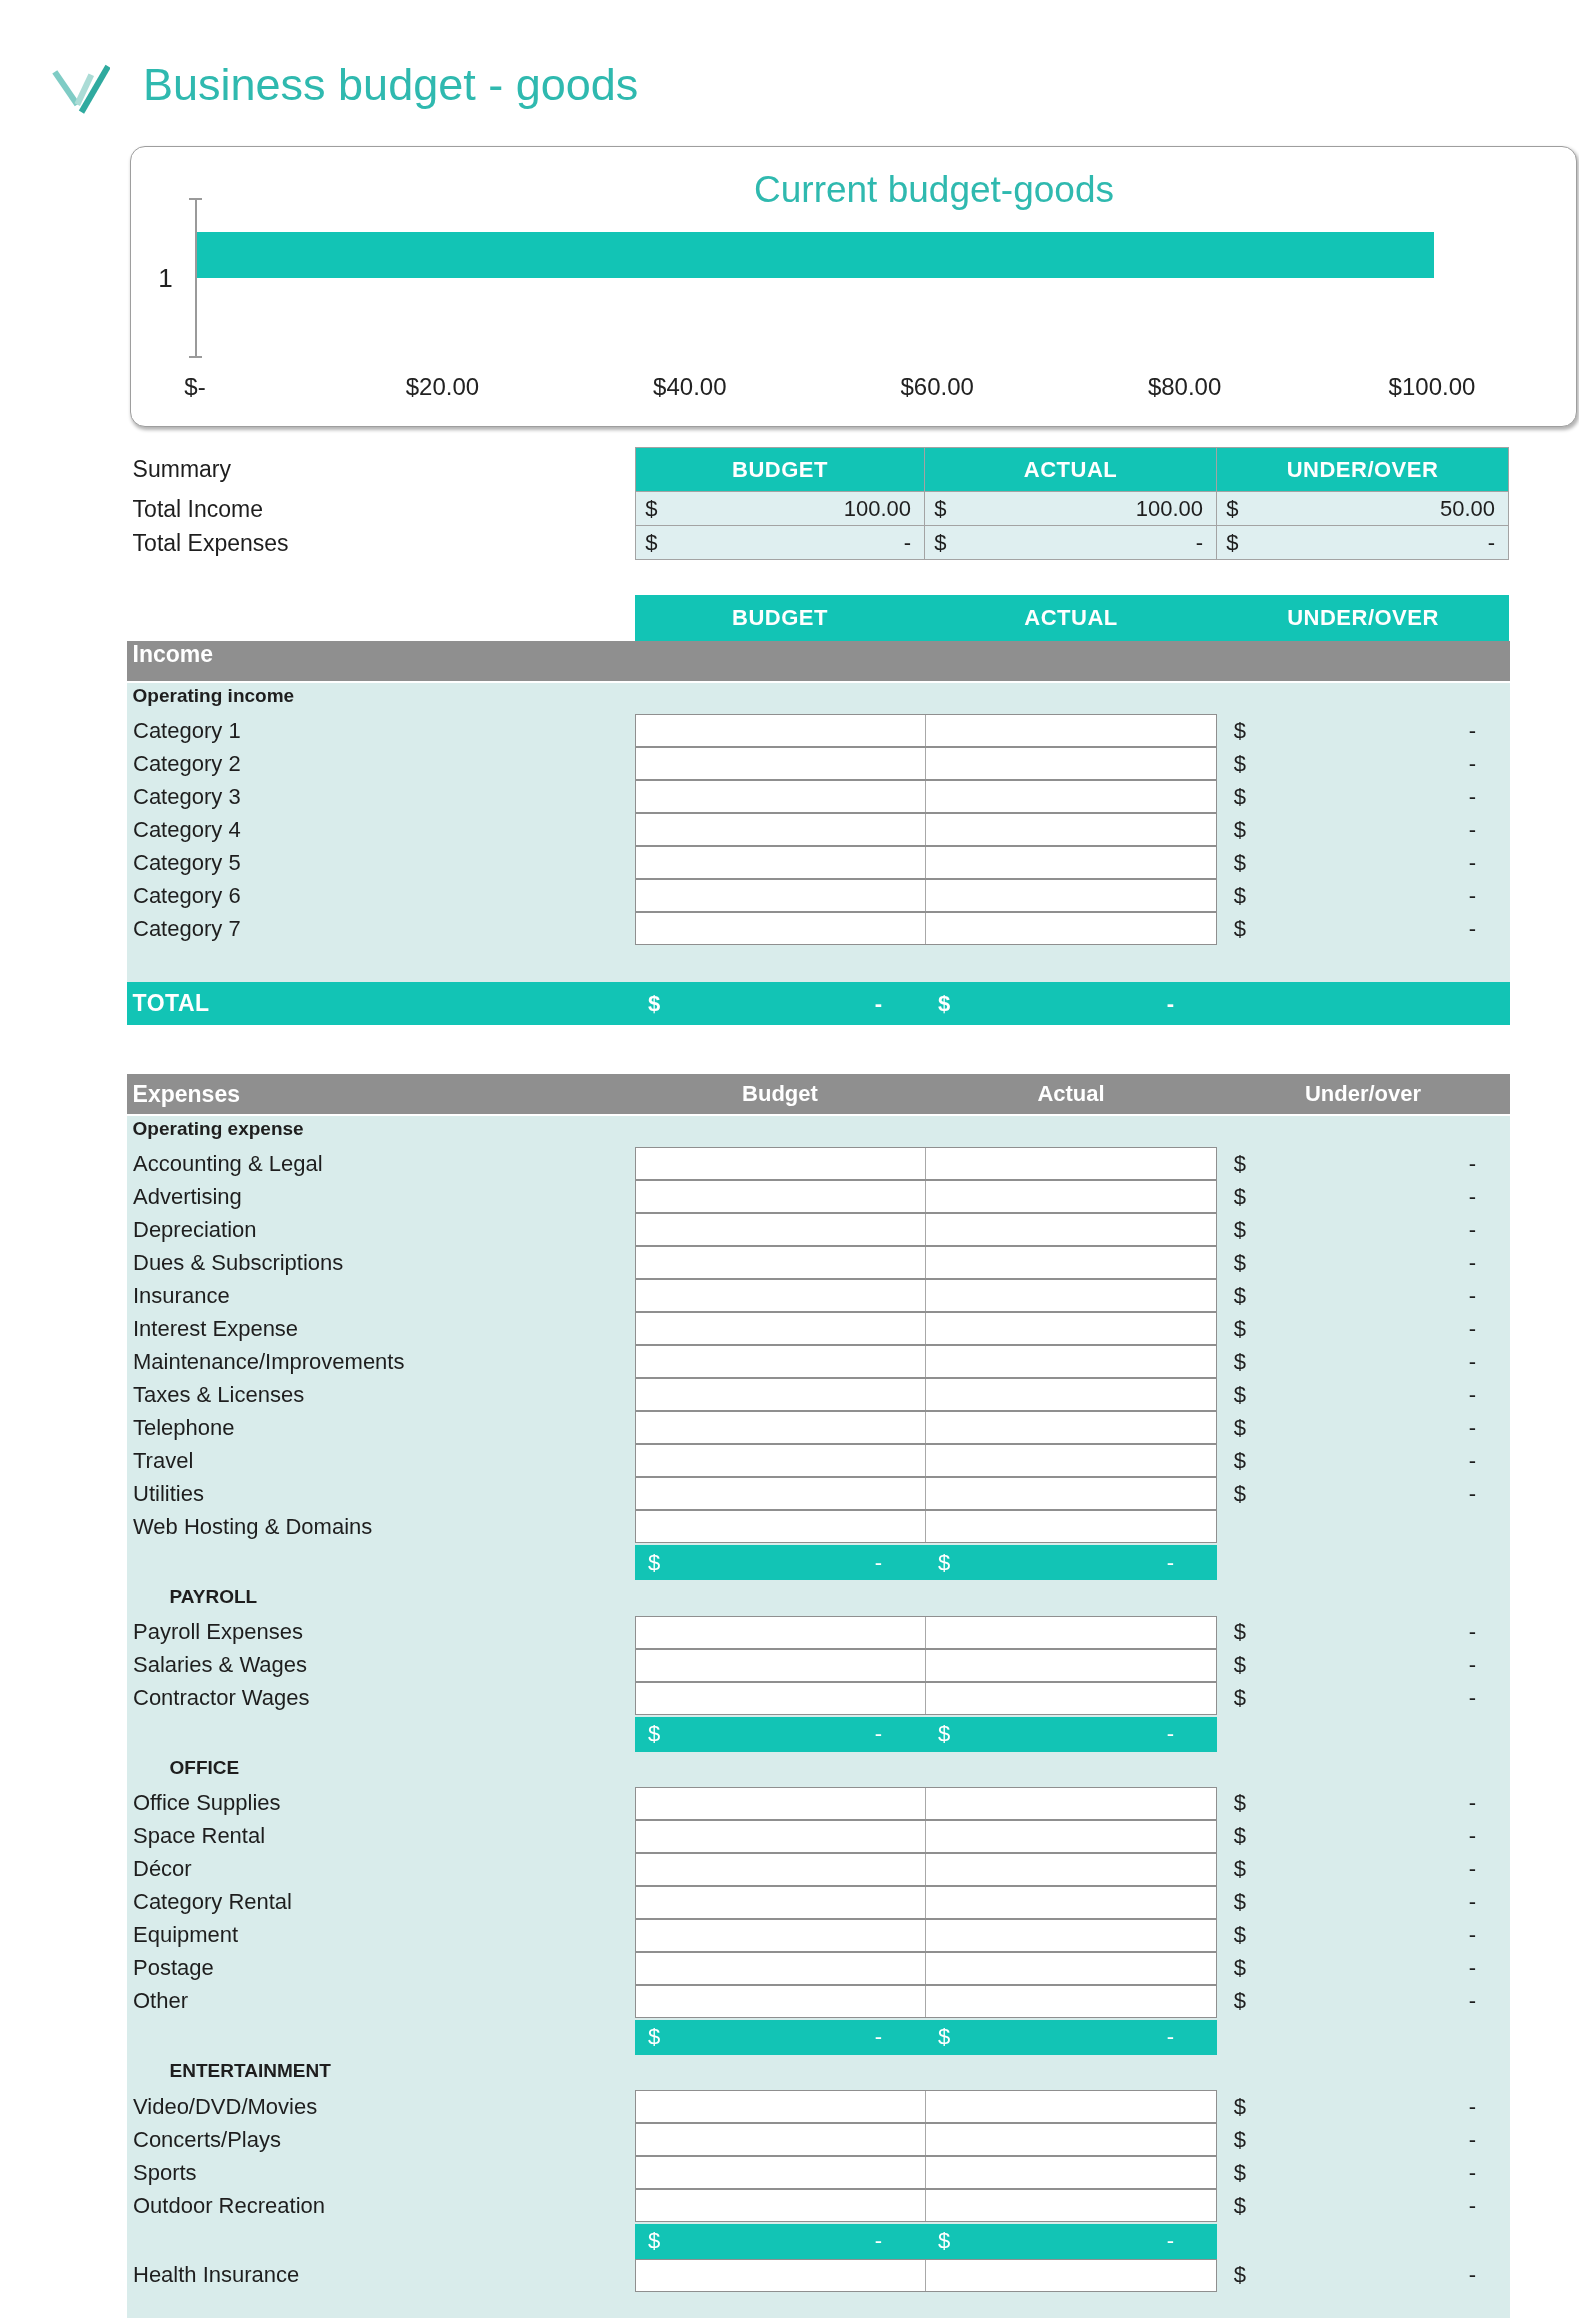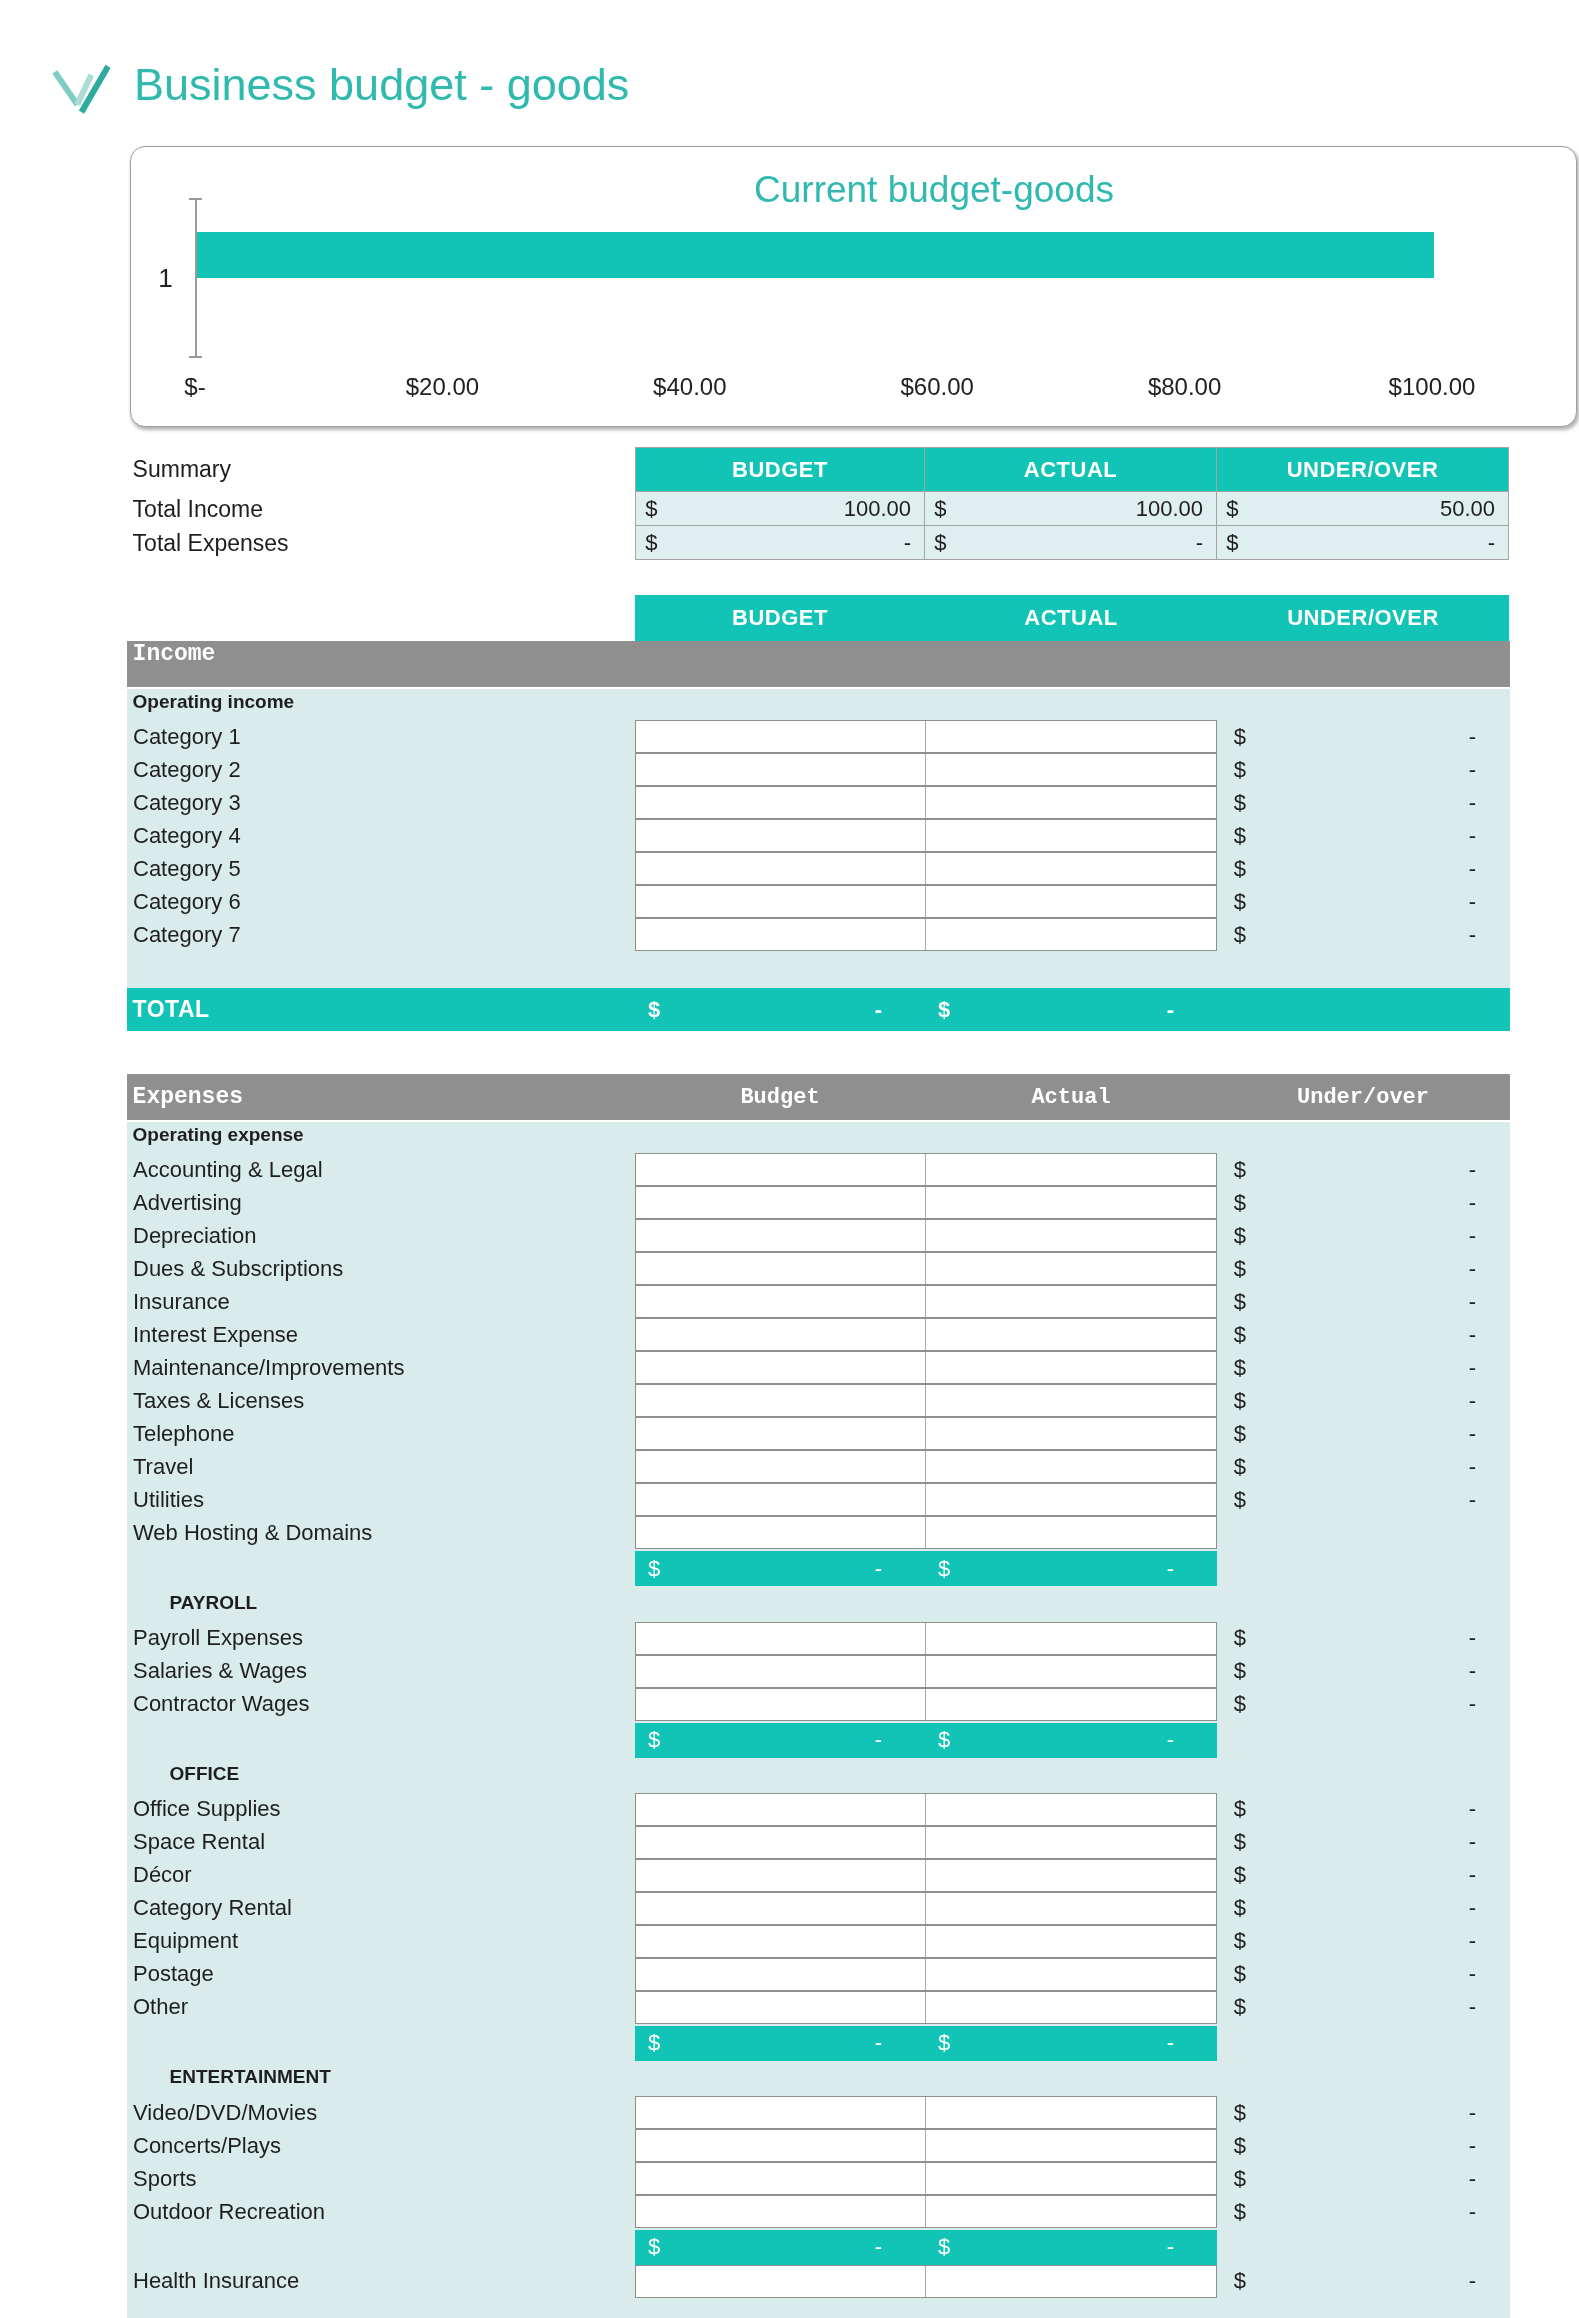--- a/index.html
+++ b/index.html
@@ -12,21 +12,21 @@
     --body:#d9eceb;
     --cell:#dfeff0;
     --bdr:#a3a3a3;
     --boxbdr:#8f8f8f;
     --ink:#1e1e1e;
     --c1:508px; --c2:290px; --c3:292px; --c4:292px;
   }
   .page{ position:relative; width:1580px; height:2319px; overflow:hidden; background:#fff; }
 
   
-  .hdr{ position:absolute; left:52px; top:56px; display:flex; align-items:center; gap:24px; }
+  .hdr{ position:absolute; left:52px; top:56px; display:flex; align-items:center; gap:33px; }
   .logo{ width:58px; height:58px; flex:0 0 auto; }
   .page-title{ font-size:45px; font-weight:400; color:var(--title); letter-spacing:0; white-space:nowrap; }
 
   
   .chart-card{ position:absolute; left:130px; top:146px; width:1447px; height:281px;
     background:#fff; border:1.9px solid #9e9e9e; border-radius:15px;
     box-shadow:1.9px 2.8px 3.7px rgba(0,0,0,.30); }
   .chart-title{ position:absolute; left:803px; top:22px; transform:translateX(-50%);
     font-size:37px; color:var(--title); white-space:nowrap;text-align:center; }
   .plot{ position:absolute; left:64px; top:52px; width:1237px; height:158px; }
@@ -55,21 +55,21 @@
     padding:0 13px 0 9.3px; border:1.9px solid var(--bdr); border-top-width:0; border-left-width:0; }
   .summary .vcell.first{ border-left-width:1.9px; }
 
   
   .tbl{ position:absolute; left:127px; width:1383px; }
   .tbl.income{ top:595px; }
   .tbl.expenses{ top:1074px; }
   .thead .th{ height:46px; background:var(--accent); color:#fff; font-weight:bold; font-size:22px;
     display:flex; align-items:center; justify-content:center; letter-spacing:0.5px; }
   .thead .blank{ background:#fff; }
-  .secrow{ height:46px; background:var(--gray); color:#fff; font-weight:bold; font-size:23px;font-family:Liberation Mono, monospace; }
+  .secrow{ height:40px; background:var(--gray); color:#fff; font-weight:bold; font-size:23px; }
   .secrow .sl{ display:flex; align-items:center; padding-left:5.6px; }
   .secrow .sc{ display:flex; align-items:center; justify-content:center; font-size:22px; }
   .tbody{ background:var(--body); }
   .gheading{ font-size:19px; font-weight:bold; padding-left:5.6px; height:26px; margin:1.9px 0 5.6px 0;
     display:flex; align-items:center; }
   .gheading.following{ margin-top:3.7px;margin-left:37px; }
   .drow{ display:grid; grid-template-columns:var(--c1) calc(var(--c2) + var(--c3)) var(--c4);
     height:33px; align-items:stretch; }
   .rlabel{ display:flex; align-items:center; padding-left:6px; font-size:22px; }
   .pair{ background:#fff; border:0.9px solid var(--boxbdr); display:grid;

